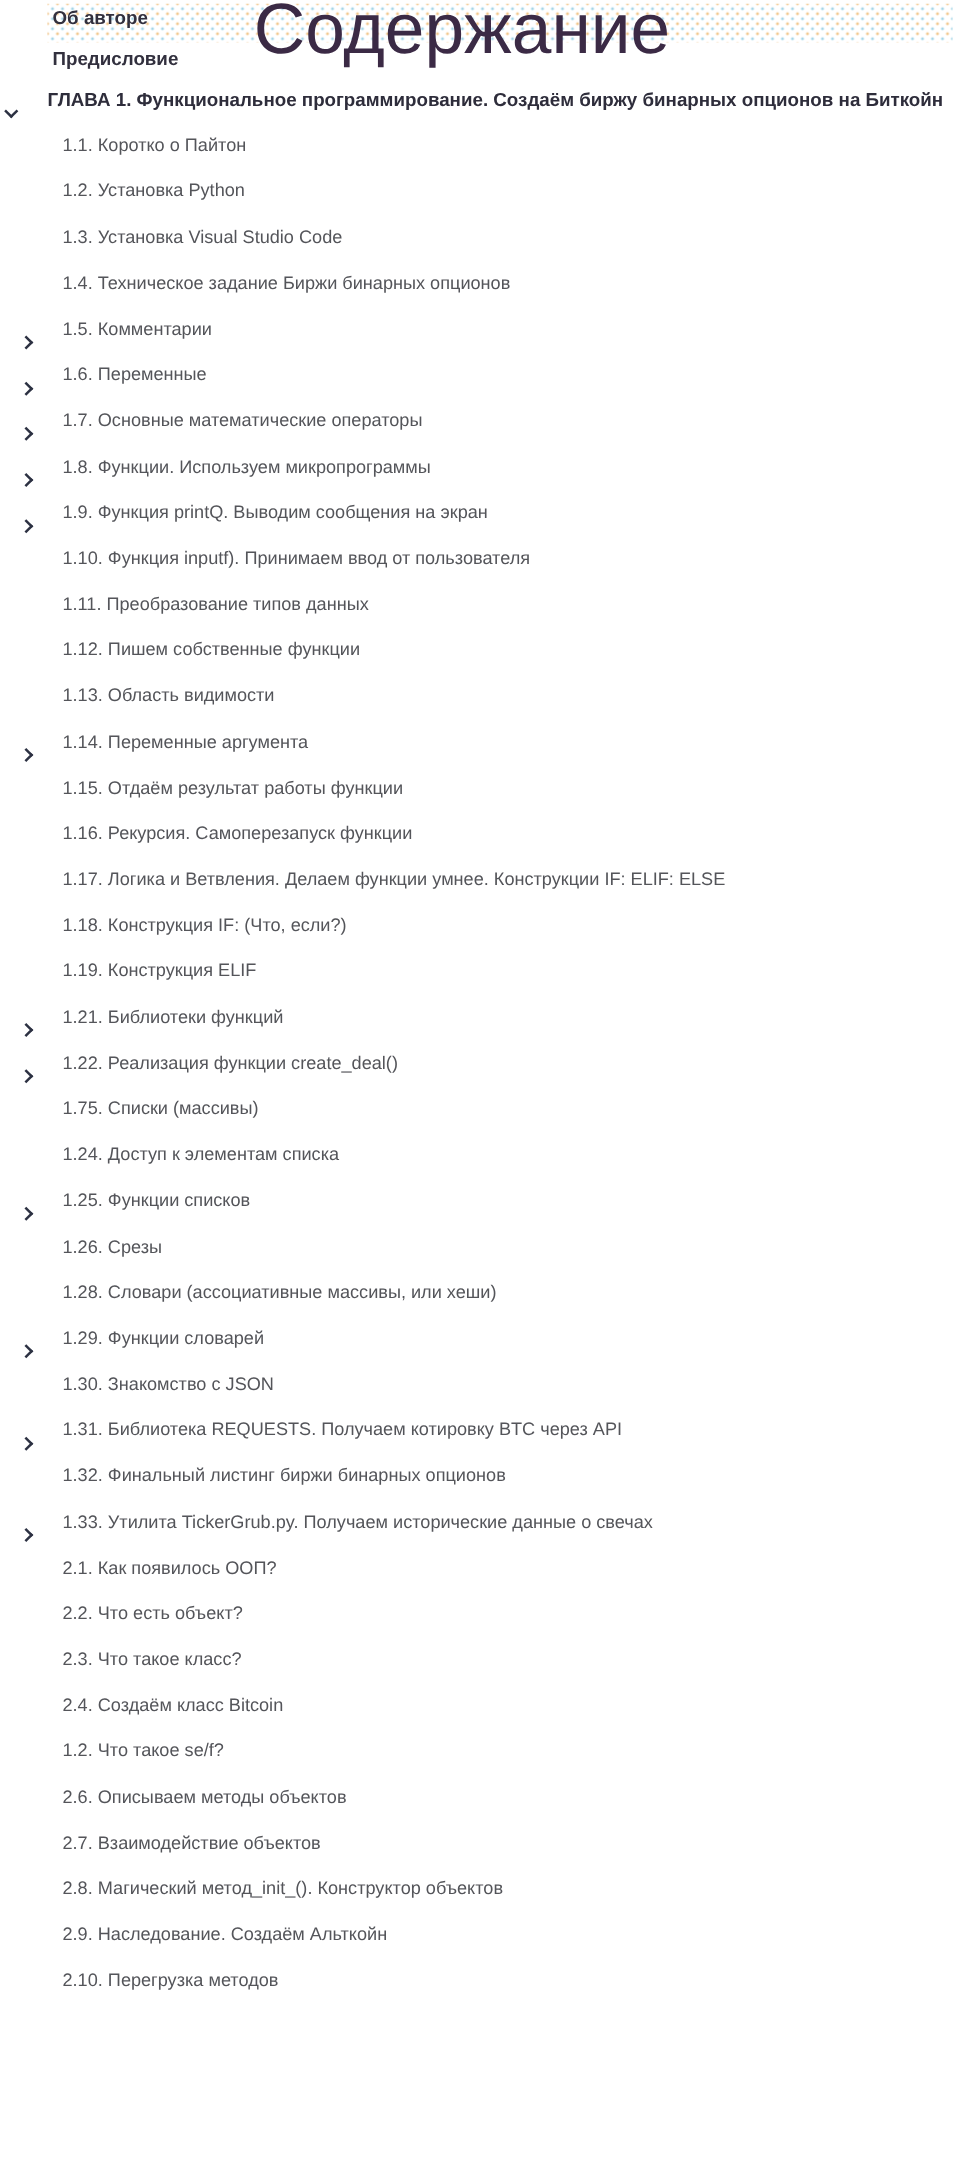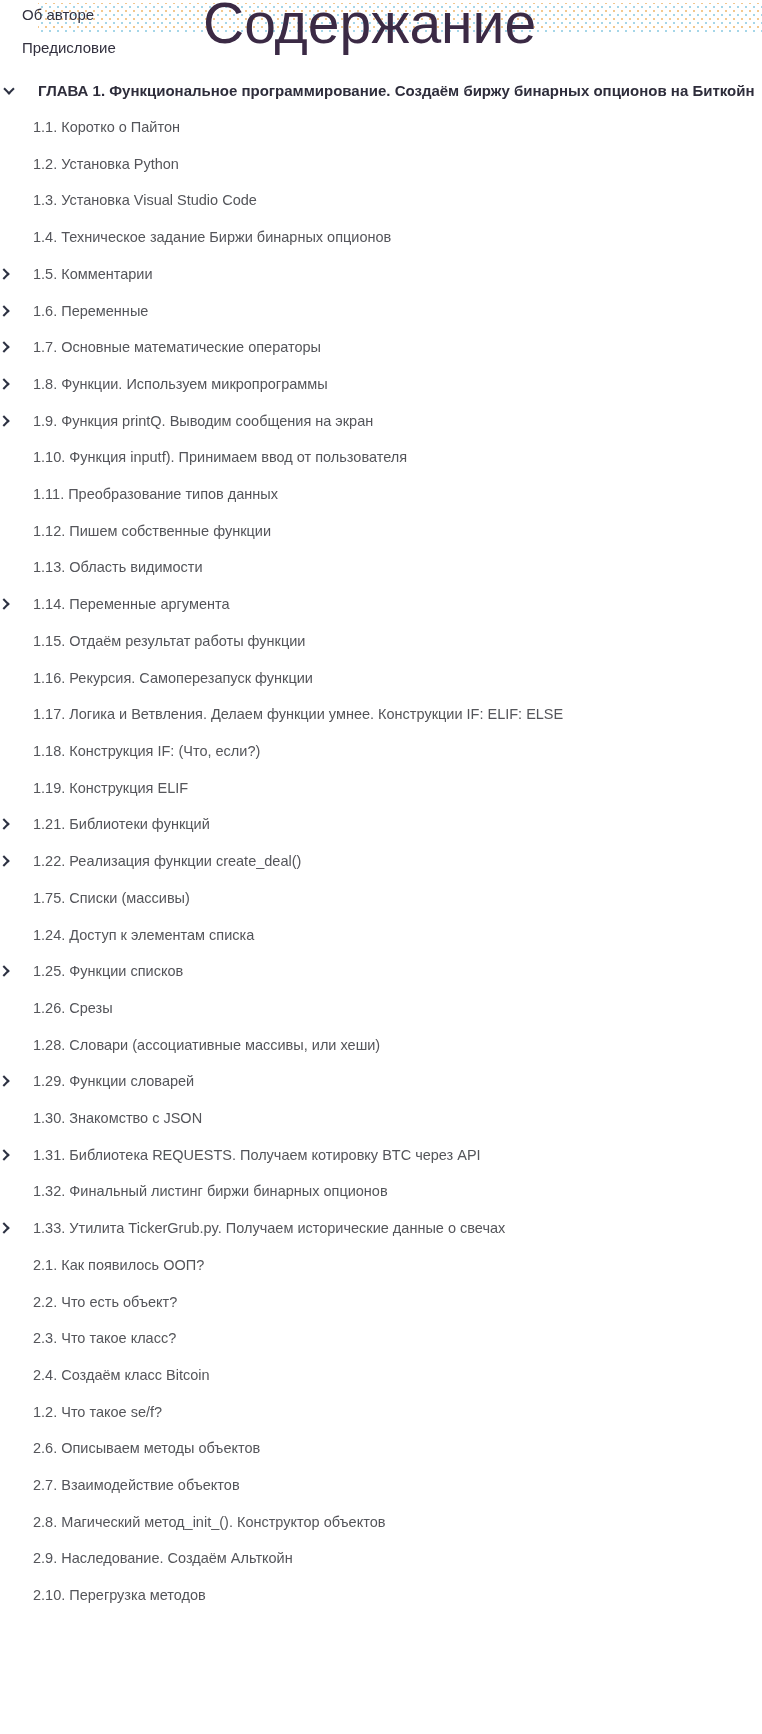--- a/index.html
+++ b/index.html
@@ -39,41 +39,40 @@
     margin: 0;
     font-size: 57px;
     line-height: 64px;
     font-weight: 400;
     color: #3b2a45;
     z-index: 2;
     white-space: nowrap;
   }
   .top-link {
     position: absolute;
-    left: 22px;
+    left: 42px;
     font-size: 15px;
-    font-weight: 400;
+    font-weight: 700;
     color: #32303e;
     z-index: 3;
     cursor: pointer;
     white-space: nowrap;
   }
   .top-link.first  { top: 6px; }
   .top-link.second { top: 39px; }
 
   
   .toc { position: relative; }
   .row {
     display: flex;
-    align-items: center;
     height: 36.71px;
     white-space: nowrap;
   }
   .row.chapter { padding-left: 5px; }
-  .row.section { }
+  .row.section { padding-left: 17px; }
   .chev {
     width: 33px;
     flex: 0 0 33px;
     display: flex;
     align-items: center;
   }
   .chev::before {
     content: "";
     display: none;
     width: 6px;

